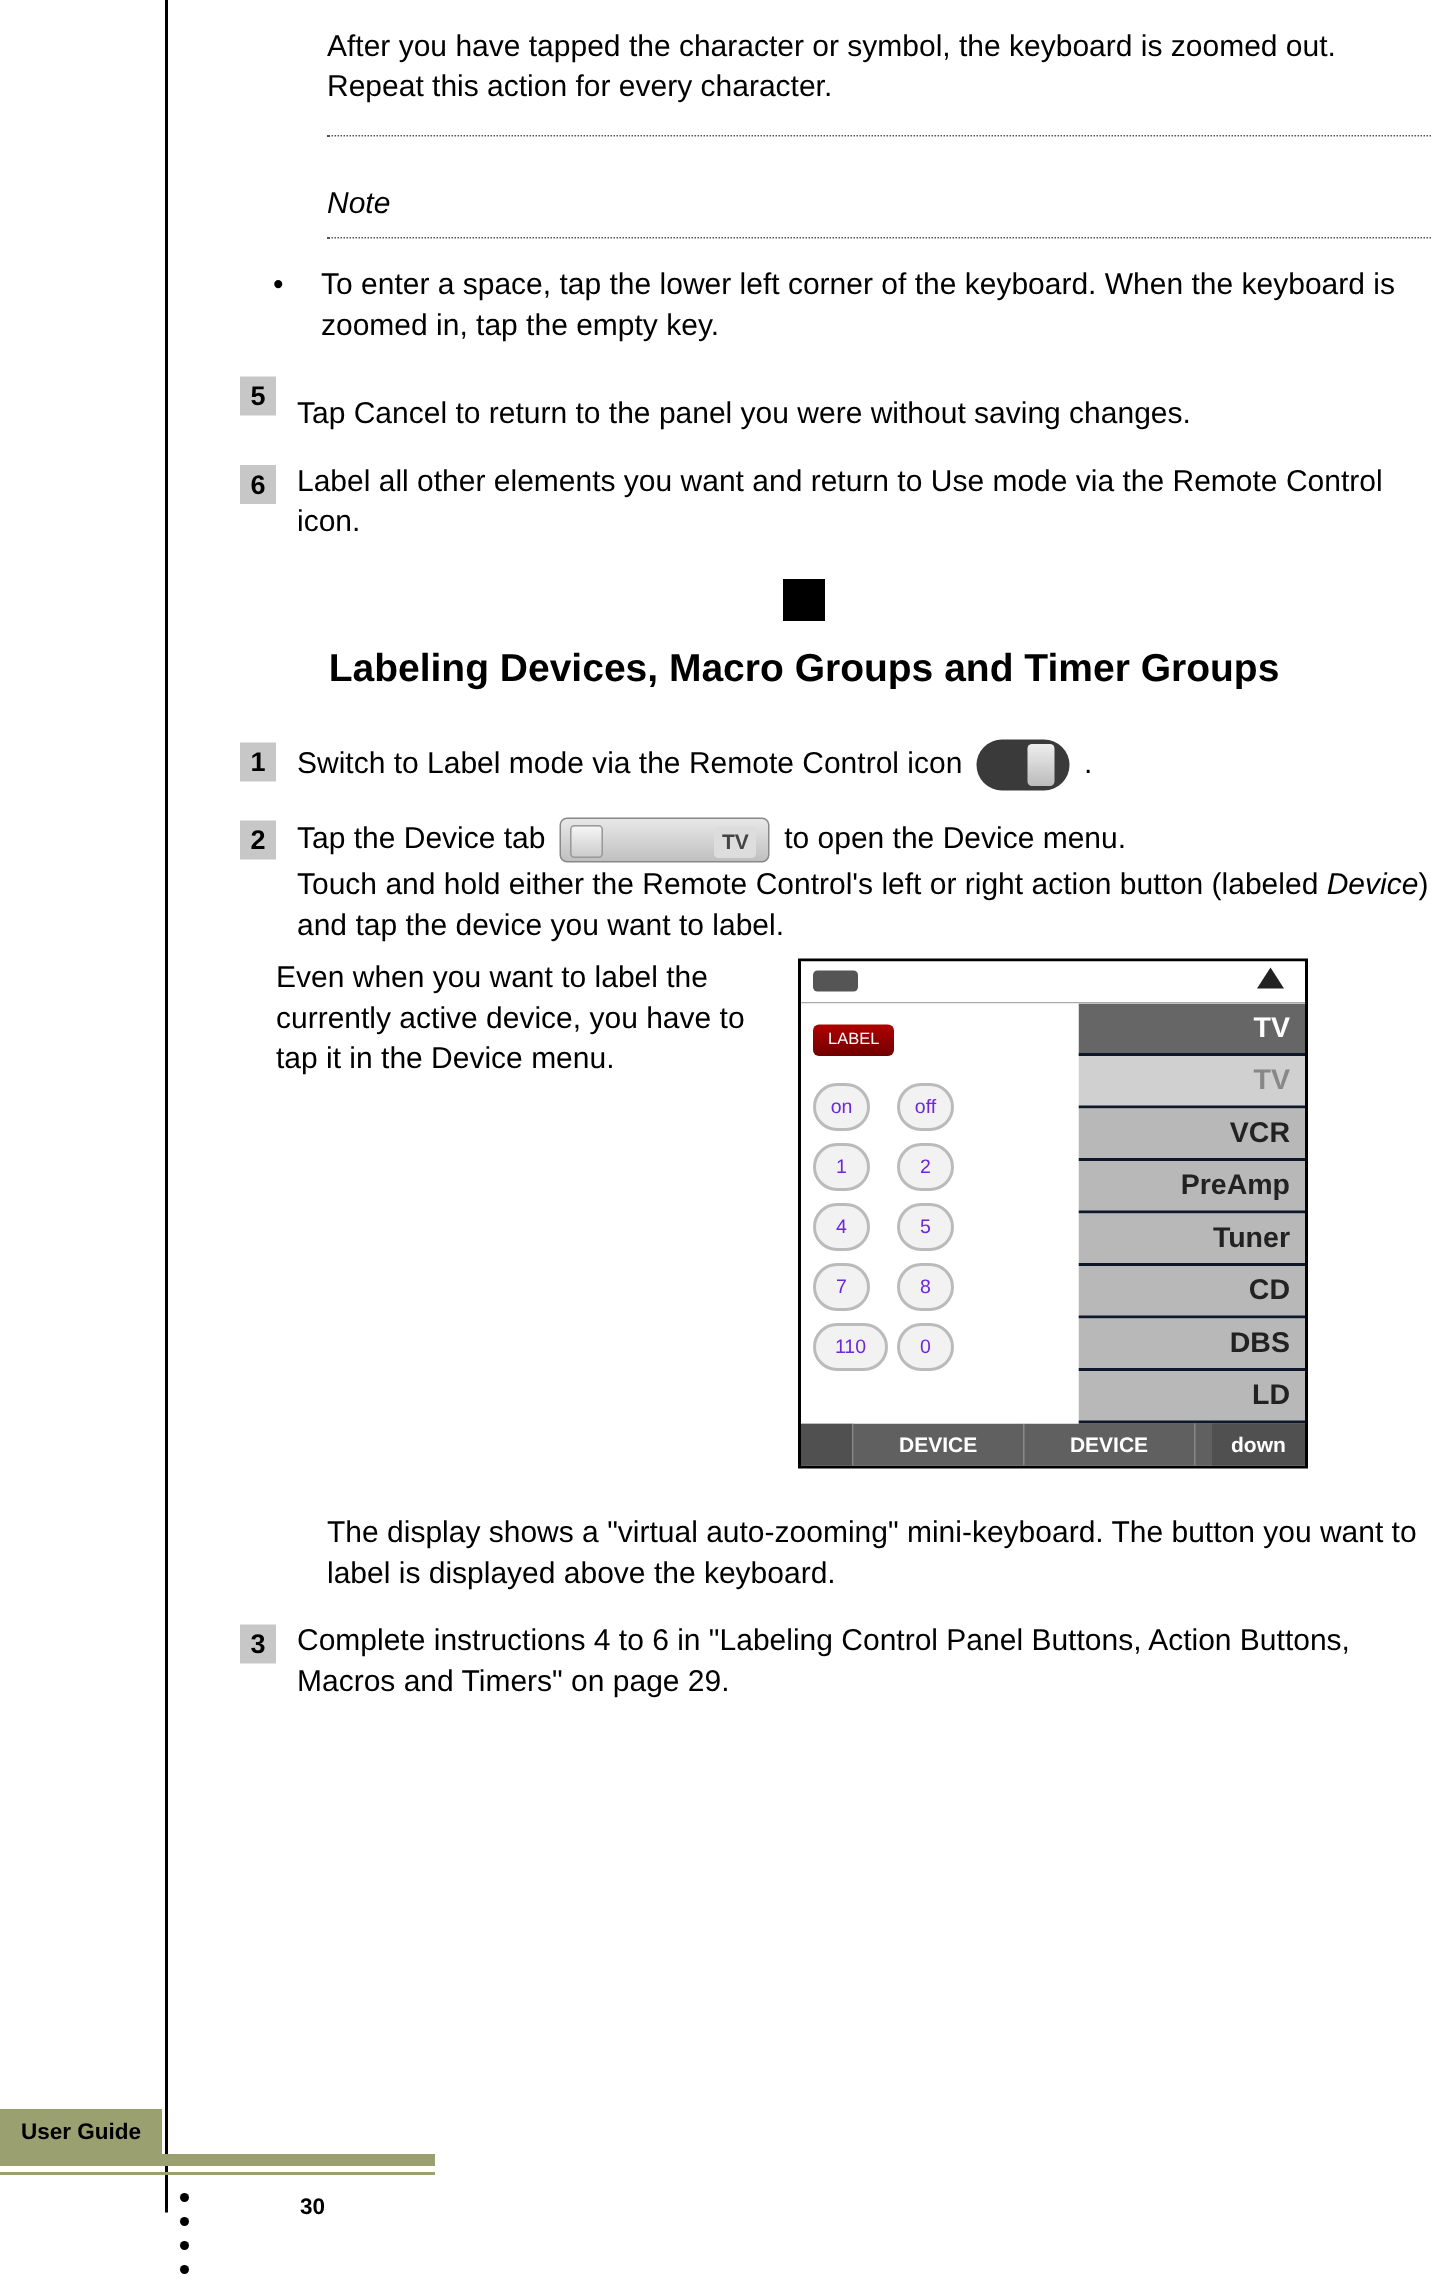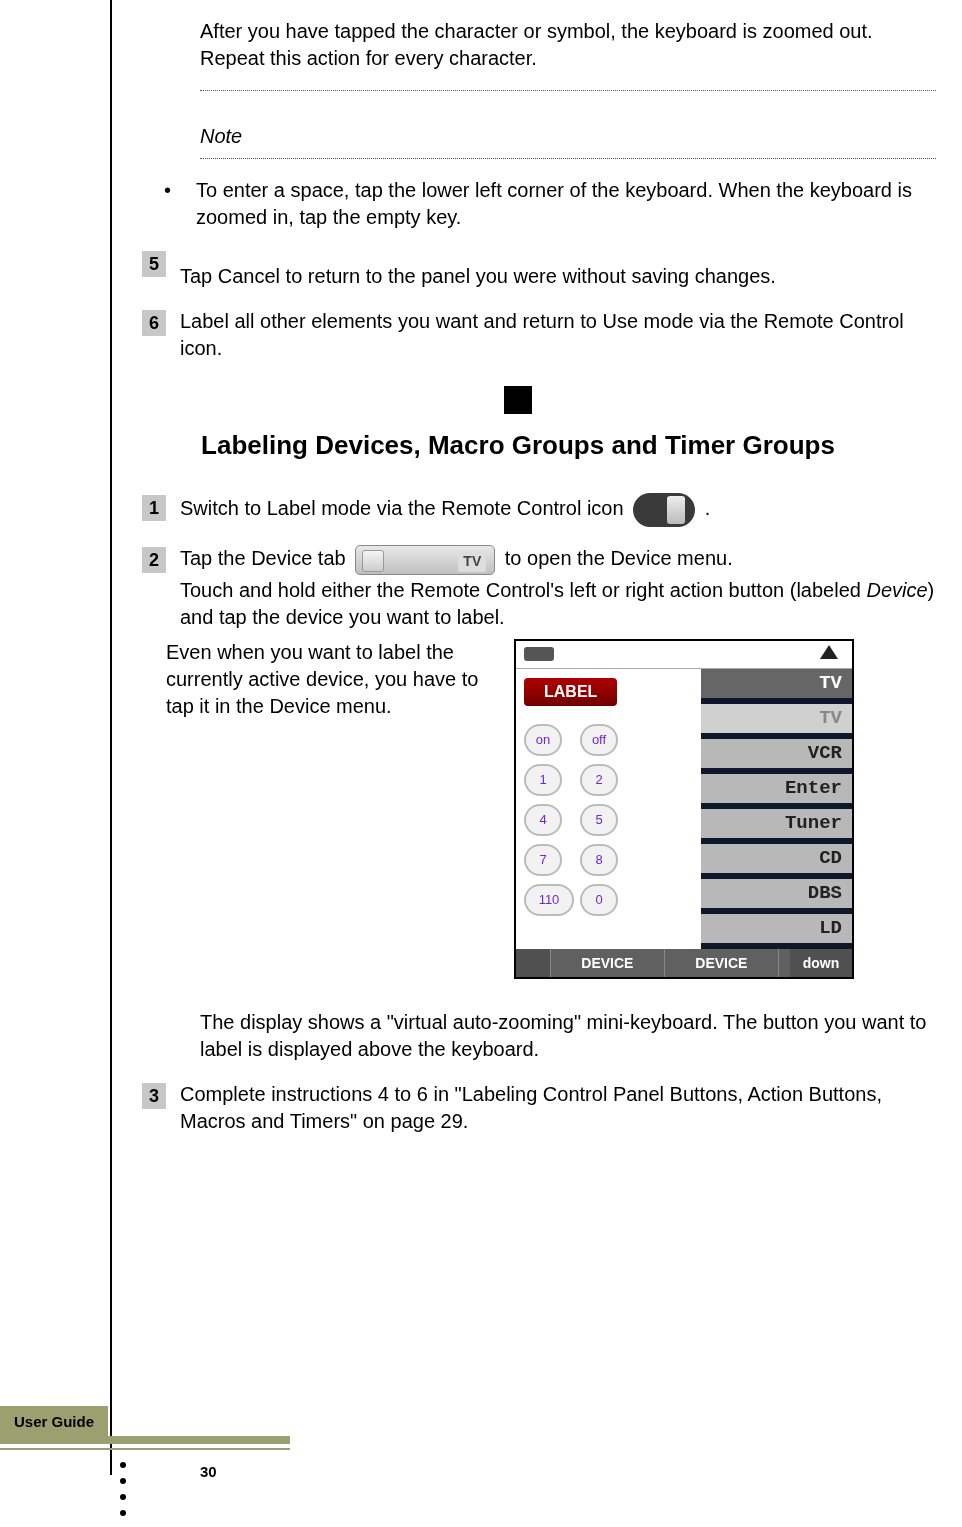--- a/index.html
+++ b/index.html
@@ -16,21 +16,21 @@
   .vline {
     position: absolute;
     left: 110px;
     top: 0;
     width: 2px;
     height: 1475px;
     background: #000;
   }
   .content {
     position: absolute;
-    left: 106px;
+    left: 124px;
     top: 0;
     width: 830px;
     padding-top: 18px;
   }
   .indent-body { margin-left: 94px; }
   .para { margin-bottom: 18px; }
   .note-box {
     border-top: 1px dotted #555;
     border-bottom: 1px dotted #555;
     padding: 8px 0;
@@ -182,23 +182,23 @@
   .ds-body { display: flex; height: 280px; }
   .ds-left {
     width: 55%;
     background: #fff;
     position: relative;
     padding: 8px;
   }
   .ds-left .label-badge {
     background: linear-gradient(#b00000, #700000);
     color: #fff;
-    font-weight: bold;
-    font-size: 16px;
-    padding: 3px 20px;
+    font-weight: normal;
+    font-size: 11px;
+    padding: 3px 10px;
     border-radius: 4px;
     display: inline-block;
   }
   .keypad {
     margin-top: 18px;
     display: grid;
     grid-template-columns: repeat(2, 40px);
     gap: 8px 16px;
   }
   .key {
@@ -212,29 +212,28 @@
   }
   .key.wide { width: 50px; }
   .ds-right {
     width: 45%;
     display: flex;
     flex-direction: column;
   }
   .ds-right .item {
     flex: 1;
     background: #b8b8b8;
-    border-bottom: 6px solid #0f172a;
+    border-bottom: 2px solid #0f172a;
     display: flex;
     align-items: center;
     justify-content: flex-end;
     padding-right: 10px;
     font-weight: bold;
     font-size: 19px;
     color: #222;
-    font-family: Liberation Mono, monospace;
   }
   .ds-right .item.active { background: #666; color: #fff; }
   .ds-right .item.dim { color: #888; background: #d0d0d0; }
   .ds-bottom {
     height: 28px;
     background: #606060;
     display: flex;
     color: #fff;
     font-size: 14px;
     font-weight: bold;
@@ -360,21 +359,21 @@
             <div class="key">7</div>
             <div class="key">8</div>
             <div class="key wide">110</div>
             <div class="key">0</div>
           </div>
         </div>
         <div class="ds-right">
           <div class="item active">TV</div>
           <div class="item dim">TV</div>
           <div class="item">VCR</div>
-          <div class="item">Enter</div>
+          <div class="item">PreAmp</div>
           <div class="item">Tuner</div>
           <div class="item">CD</div>
           <div class="item">DBS</div>
           <div class="item">LD</div>
         </div>
       </div>
       <div class="ds-bottom">
         <span></span>
         <span>DEVICE</span>
         <span>DEVICE</span>

